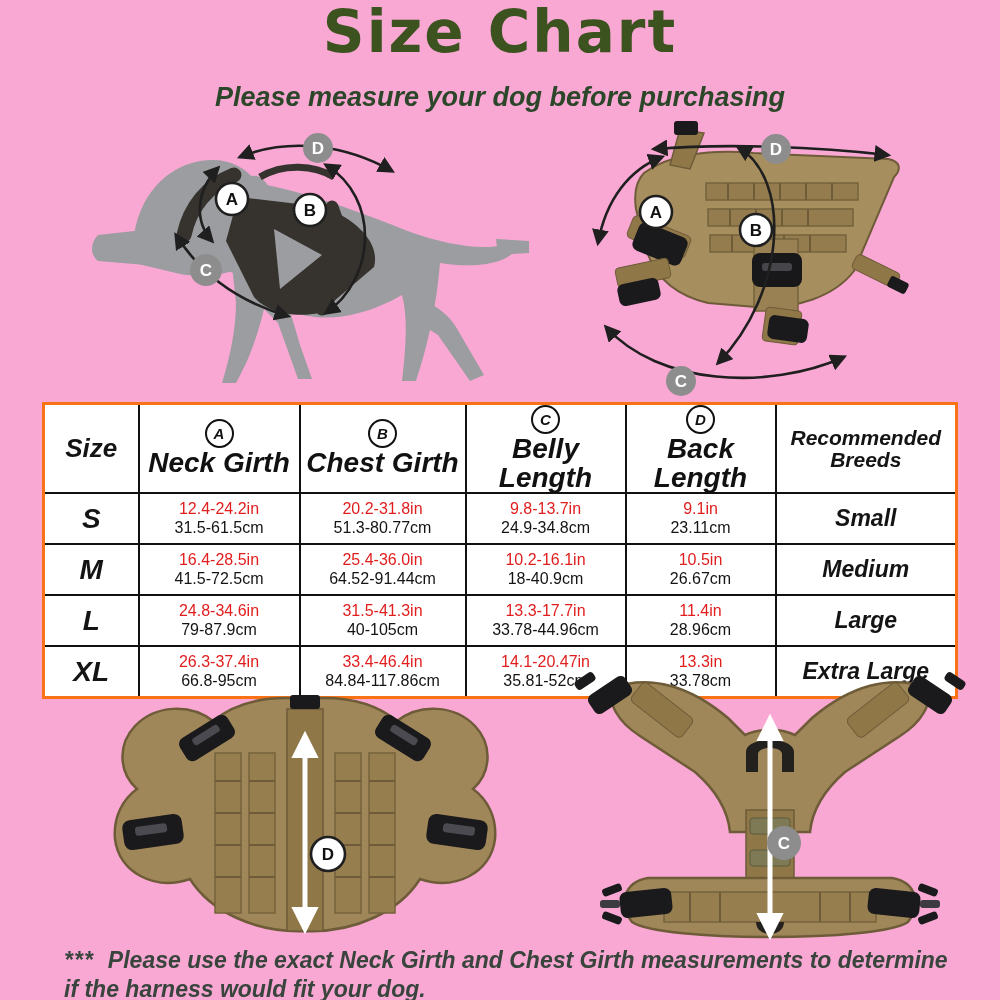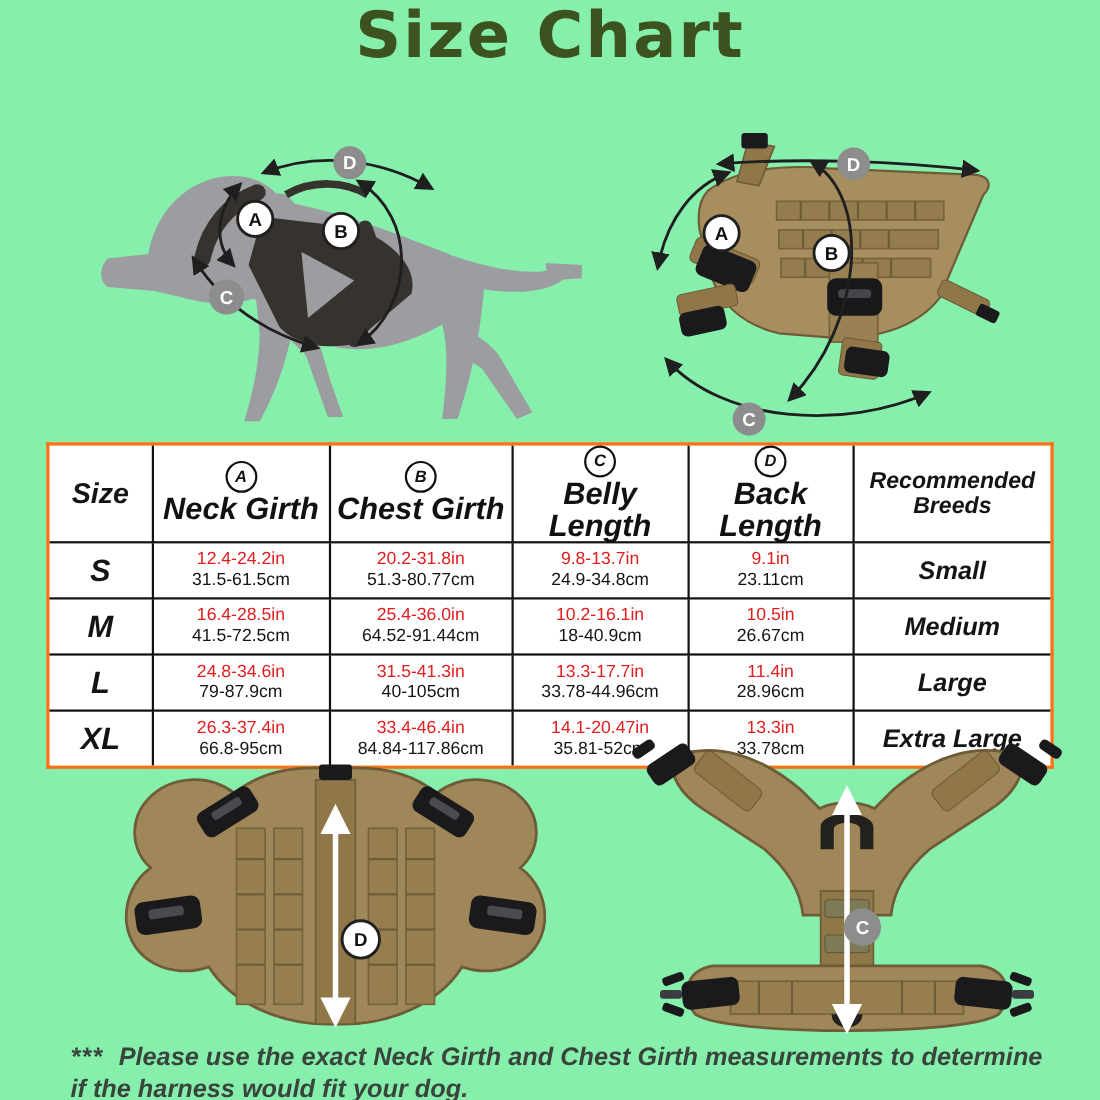--- a/index.html
+++ b/index.html
@@ -1,16 +1,16 @@
 <!DOCTYPE html>
 <html><head>
 <meta charset="utf-8">
 <style>
   html,body{margin:0;padding:0;background:#ffffff;}
-  .canvas{position:relative;width:1000px;height:1000px;background:#86efac;overflow:hidden;
+  .canvas{position:relative;width:1000px;height:1000px;background:#f9a8d4;overflow:hidden;
           font-family:"Liberation Sans",sans-serif;color:#141414;}
 
   
   .title{position:absolute;top:-2px;left:0;width:100%;text-align:center;
          font-family:"DejaVu Sans",sans-serif;font-size:58px;font-weight:800;
          color:#3c531f;letter-spacing:2px;}
   .subtitle{position:absolute;top:82px;left:0;width:100%;text-align:center;
             font-size:27px;font-weight:700;font-style:italic;color:#2c4629;}
 
   
@@ -44,20 +44,21 @@
   .footnote .stars{margin-right:14px;letter-spacing:1px;}
 
   svg text.mk{font-family:"Liberation Sans",sans-serif;font-weight:700;font-size:17px;}
 </style>
 </head>
 <body>
 
 <div class="canvas">
 
   <div class="title">Size Chart</div>
+  <div class="subtitle">Please measure your dog before purchasing</div>
 
   <svg id="dog-diagram" class="svgbox" width="442" height="292" viewBox="0 0 442 292">
     <defs>
       <marker id="ahb" viewBox="0 0 10 10" refX="8" refY="5" markerWidth="6.5" markerHeight="6.5" orient="auto-start-reverse">
         <path d="M0,0L10,5L0,10z" fill="#1f1f1f"></path>
       </marker>
     </defs>
     <g fill="#9c9da0">
       <path d="M10,122 C2,130 2,142 10,148 L58,152 L64,116 Z"></path>
       <path d="M46,150 C40,100 68,56 112,48 C148,42 172,62 180,96 L186,132 C168,158 120,168 88,160 Z"></path>

